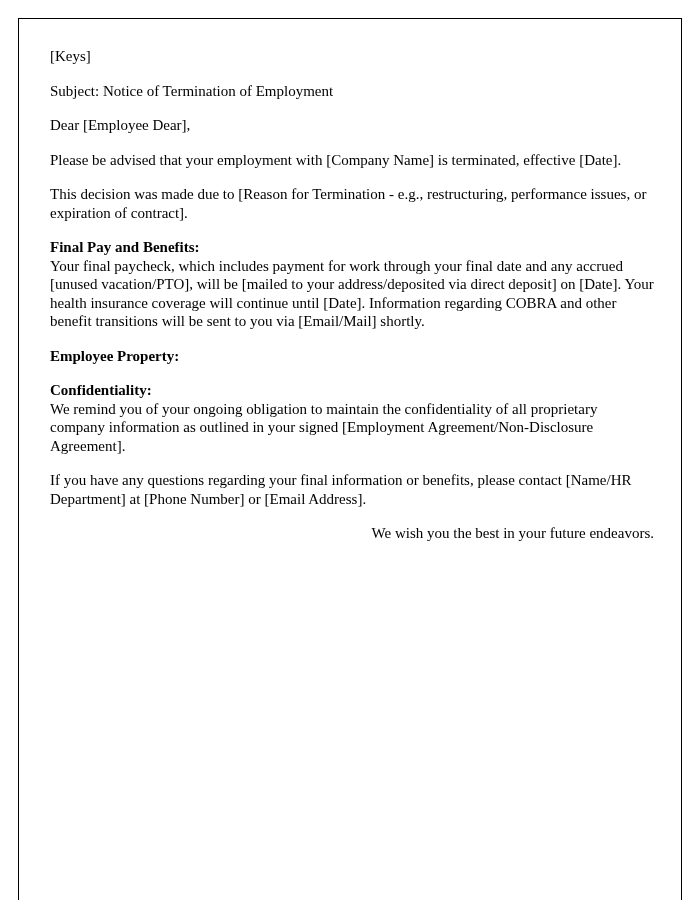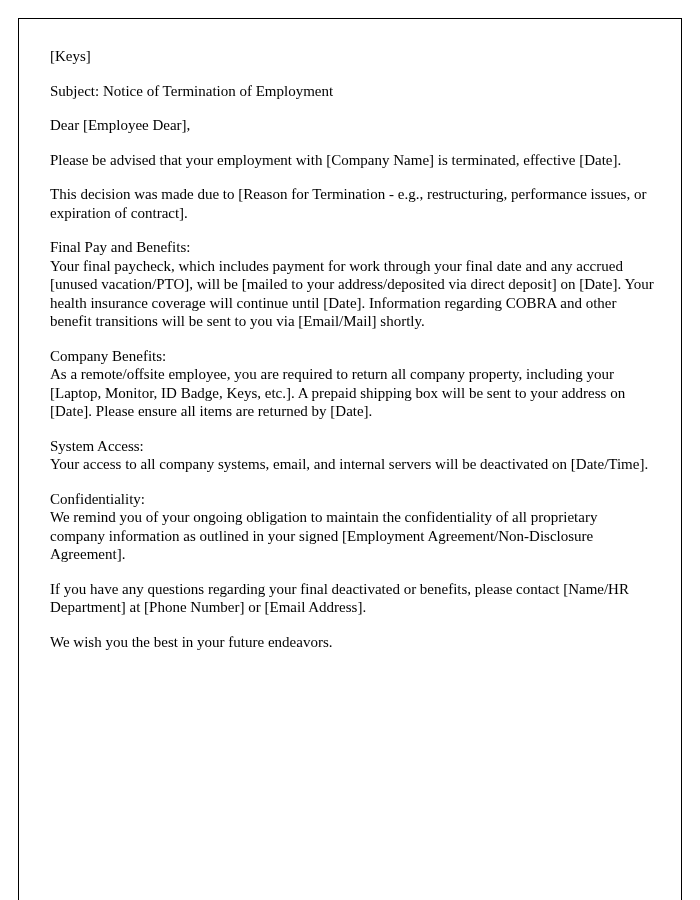--- a/index.html
+++ b/index.html
@@ -22,22 +22,22 @@
     width: 664px;
     height: 1000px; 
     background: #ffffff;
     border: 1px solid #000000;
     padding: 28px 27px 0 31px;
   }
   .block {
     line-height: 18.5px;
     margin-bottom: 16px;
   }
-  .block:last-child { margin-bottom: 0; }
-  .bold { font-weight: normal; }
+  .block:last-child { margin-bottom: 0; text-align: right; }
+  .bold { font-weight: bold; }
 </style>
 </head>
 <body>
 
 <div class="page">
 
 
   <div class="block">[Keys]</div>
 
 
@@ -48,31 +48,26 @@
   <div class="block">Please be advised that your employment with [Company Name] is terminated, effective [Date].</div>
 
   <div class="block">This decision was made due to [Reason for Termination - e.g., restructuring, performance issues, or expiration of contract].</div>
 
   <div class="block">
     <div class="bold">Final Pay and Benefits:</div>
     <div>Your final paycheck, which includes payment for work through your final date and any accrued [unused vacation/PTO], will be [mailed to your address/deposited via direct deposit] on [Date]. Your health insurance coverage will continue until [Date]. Information regarding COBRA and other benefit transitions will be sent to you via [Email/Mail] shortly.</div>
   </div>
 
   <div class="block">
-    <div class="bold">Company Benefits:</div>
-    <div>As a remote/offsite employee, you are required to return all company property, including your [Laptop, Monitor, ID Badge, Keys, etc.]. A prepaid shipping box will be sent to your address on [Date]. Please ensure all items are returned by [Date].</div>
+    <div class="bold">Employee Property:</div>
   </div>
 
-  <div class="block">
-    <div class="bold">System Access:</div>
-    <div>Your access to all company systems, email, and internal servers will be deactivated on [Date/Time].</div>
-  </div>
 
   <div class="block">
     <div class="bold">Confidentiality:</div>
     <div>We remind you of your ongoing obligation to maintain the confidentiality of all proprietary company information as outlined in your signed [Employment Agreement/Non-Disclosure Agreement].</div>
   </div>
 
-  <div class="block">If you have any questions regarding your final deactivated or benefits, please contact [Name/HR Department] at [Phone Number] or [Email Address].</div>
+  <div class="block">If you have any questions regarding your final information or benefits, please contact [Name/HR Department] at [Phone Number] or [Email Address].</div>
 
   <div class="block">We wish you the best in your future endeavors.</div>
 
 </div>
 
 </body></html>

